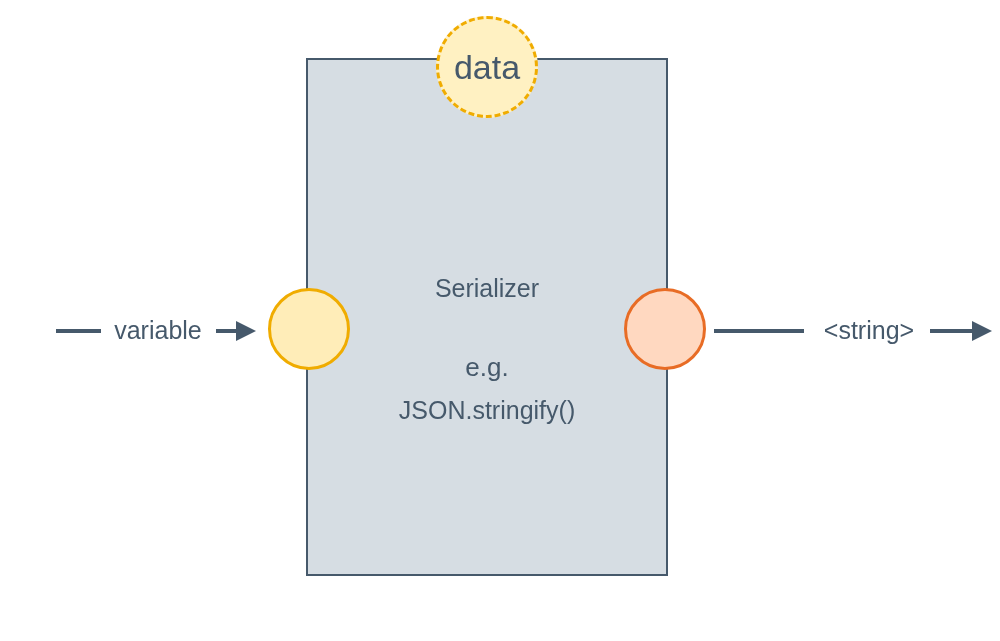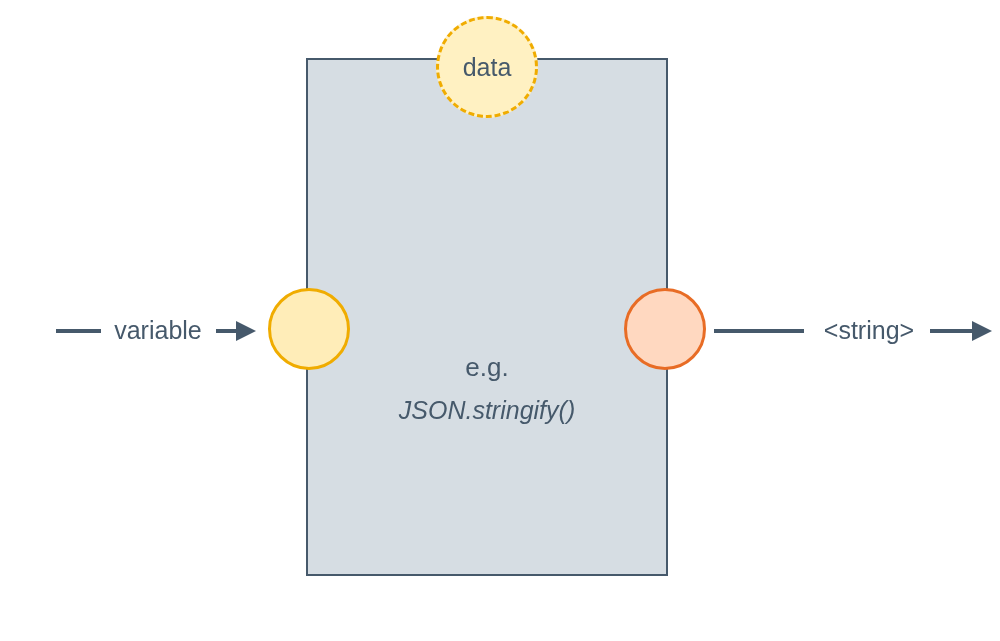--- a/index.html
+++ b/index.html
@@ -44,21 +44,20 @@
     color: #46596b;
   }
   .box-method {
     position: absolute;
     left: 306px;
     top: 396px;
     width: 362px;
     text-align: center;
     font-size: 25px;
     color: #46596b;
-    font-style: italic;
   }
   .data-circle {
     position: absolute;
     left: 436px;
     top: 16px;
     width: 102px;
     height: 102px;
     border-radius: 50%;
     background: #fff1c2;
     border: 3px dashed #f0ac00;
@@ -66,21 +65,21 @@
   }
   .data-label {
     position: absolute;
     left: 436px;
     top: 16px;
     width: 102px;
     height: 102px;
     display: flex;
     align-items: center;
     justify-content: center;
-    font-size: 25px;
+    font-size: 34px;
     color: #46596b;
   }
   .input-circle {
     position: absolute;
     left: 268px;
     top: 288px;
     width: 82px;
     height: 82px;
     border-radius: 50%;
     background: #ffedb8;
@@ -118,20 +117,21 @@
     font-family: "Helvetica Neue", Arial, sans-serif;
   }
 </style>
 </head>
 <body>
 
 <div class="stage">
 
   <div class="main-box"></div>
 
+  <div class="box-title">Serializer</div>
   <div class="box-eg">e.g.</div>
   <div class="box-method">JSON.stringify()</div>
 
   <div class="data-circle"></div>
   <div class="data-label">data</div>
 
   <div class="input-circle"></div>
   <div class="output-circle"></div>
 
   <svg class="arrow-in-svg" viewBox="0 0 204 30">

